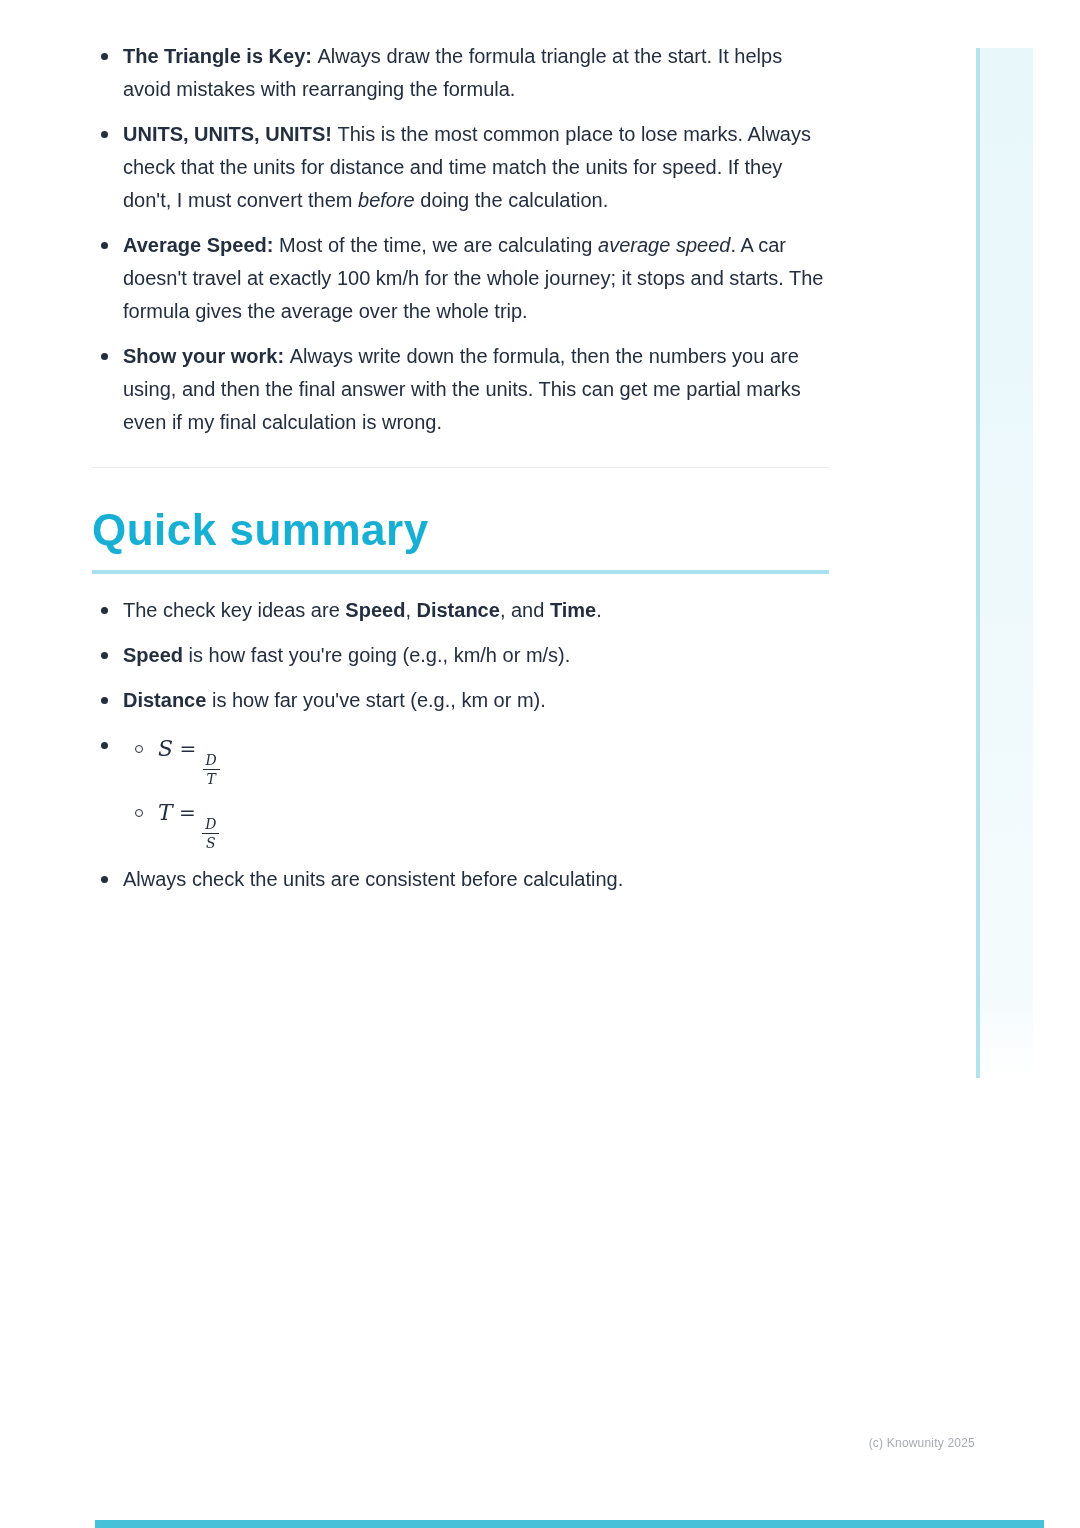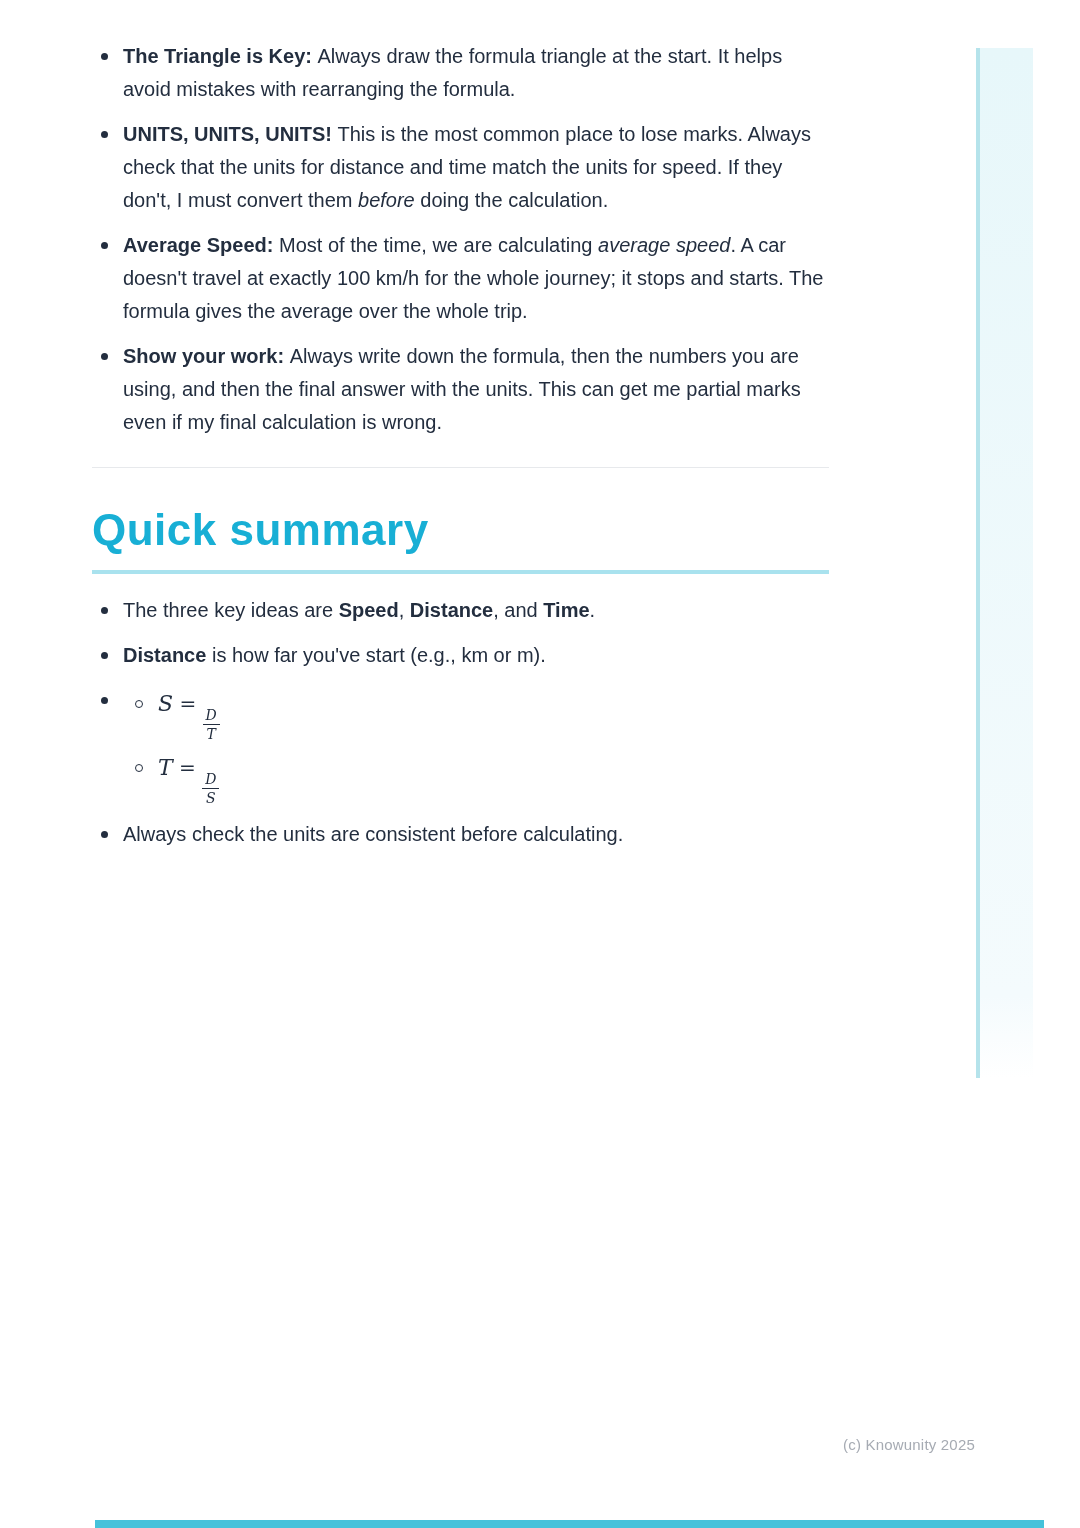--- a/index.html
+++ b/index.html
@@ -52,21 +52,21 @@
   .summary{margin-top:20px;}
   .formulas{margin-top:8px;}
   .formulas li{
     position:relative;padding-left:35px;font-size:22px;line-height:40px;margin-bottom:6px;
   }
   .formulas li::before{
     content:"";position:absolute;left:12px;top:16px;width:6px;height:6px;border-radius:50%;
     border:1.6px solid var(--body);background:transparent;
   }
   .footer{
-    position:absolute;top:1436px;right:69px;font-size:15px;letter-spacing:0.2px;color:var(--footer);
+    position:absolute;top:1436px;right:69px;font-size:12px;letter-spacing:0.2px;color:var(--footer);
   }
   .bottom-bar{
     position:absolute;left:95px;right:0;bottom:0;height:8px;background:var(--bottom-bar);
   }
 </style>
 </head>
 <body>
 
 <div class="page">
 
@@ -79,21 +79,22 @@
       <li><span class="b">UNITS, UNITS, UNITS! </span><span>This is the most common place to lose marks. Always check that the units for distance and time match the units for speed. If they don't, I must convert them </span><span class="i">before</span><span> doing the calculation.</span></li>
       <li><span class="b">Average Speed: </span><span>Most of the time, we are calculating </span><span class="i">average speed</span><span>. A car doesn't travel at exactly 100 km/h for the whole journey; it stops and starts. The formula gives the average over the whole trip.</span></li>
       <li><span class="b">Show your work: </span><span>Always write down the formula, then the numbers you are using, and then the final answer with the units. This can get me partial marks even if my final calculation is wrong.</span></li>
     </ul>
 
     <hr class="divider">
 
     <h1 class="heading">Quick summary</h1>
 
     <ul class="summary">
-      <li><span>The three key ideas are </span><span class="b">Speed</span><span>, </span><span class="b">Distance</span><span>, and </span><span class="b">Time</span><span>.</span></li>
+      <li><span>The check key ideas are </span><span class="b">Speed</span><span>, </span><span class="b">Distance</span><span>, and </span><span class="b">Time</span><span>.</span></li>
+      <li><span class="b">Speed</span><span> is how fast you're going (e.g., km/h or m/s).</span></li>
       <li><span class="b">Distance</span><span> is how far you've start (e.g., km or m).</span></li>
       <li>
         <ul class="formulas">
           <li><span class="m">S</span><span class="o"> = </span><span class="frac">
                 <span class="num">D</span>
                 <span class="den">T</span>
               </span></li>
           <li><span class="m">T</span><span class="o"> = </span><span class="frac">
                 <span class="num">D</span>
                 <span class="den">S</span>

